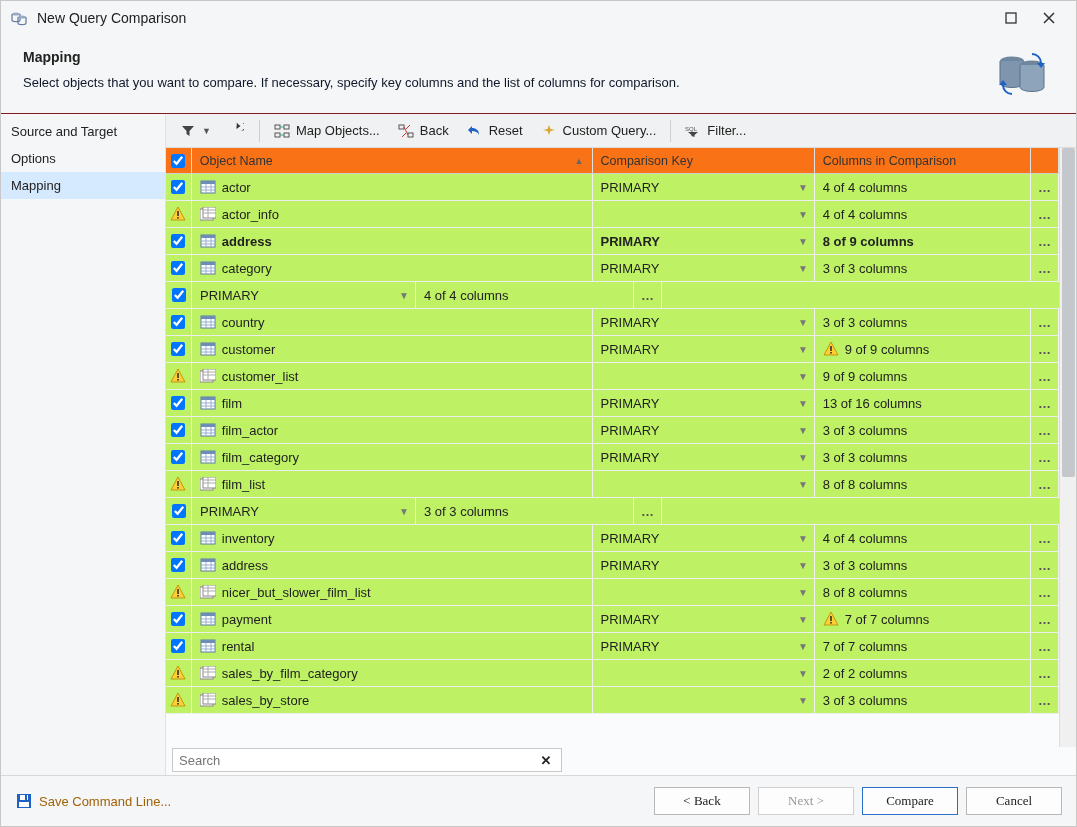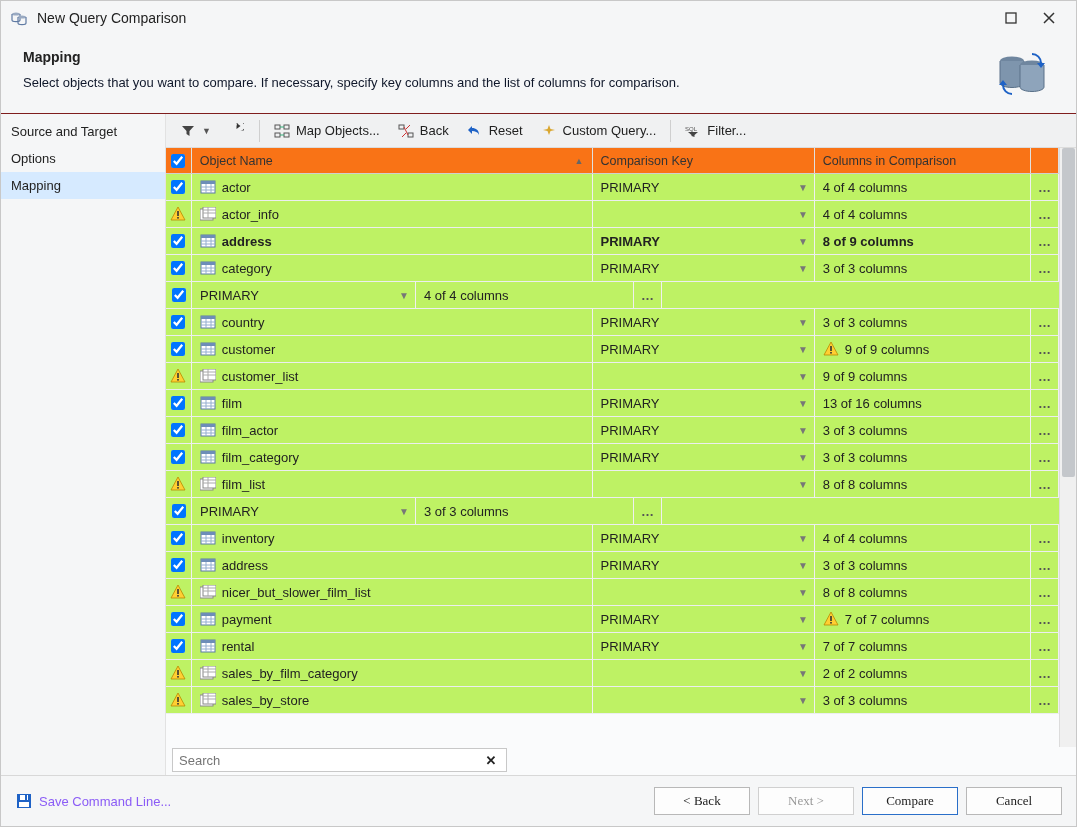--- a/index.html
+++ b/index.html
@@ -33,30 +33,30 @@
   .td { display:flex; align-items:center; padding:0 8px; height:100%; border-right:1px solid #f0f0f0; overflow:hidden; white-space:nowrap; }
   .col-chk { width:26px; justify-content:center; padding:0; }
   .col-name { width:404px; gap:6px; }
   .col-key { width:224px; position:relative;align-items:center; }
   .col-cols { width:218px; position:relative; gap:6px; }
   .col-dots { width:28px; justify-content:center; color:#555; font-weight:bold; cursor:pointer; }
   .dd-arrow { position:absolute; right:6px; color:#777; font-size:10px; cursor:pointer; }
   .vscroll { width:17px; background:#f0f0f0; border-left:1px solid #dcdcdc; position:relative; }
   .vscroll-thumb { position:absolute; top:0; left:2px; width:13px; height:55%; background:#c4c7cb; border-radius:2px; }
   .searchbar { height:28px; display:flex; align-items:center; padding: 2px 6px 4px 6px; background:#fafbfc; }
-  .searchbox { width:335px; height:24px; border:1px solid #c8c8c8; background:#fff; display:flex; align-items:center; padding:0 6px; }
+  .searchbox { width:390px; height:24px; border:1px solid #c8c8c8; background:#fff; display:flex; align-items:center; padding:0 6px; }
   .searchbox input { flex:1; border:none; outline:none; font-size:13px; color:#888; background:transparent; }
   .searchbox .clear { width:18px; text-align:center; font-weight:bold; cursor:pointer; }
   .footer { height:50px; display:flex; align-items:center; padding: 0 14px; background:#f5f6f7; gap:8px; }
   .footer-left { display:flex; align-items:center; gap:8px; }
   .spacer { flex:1; }
   .btn { min-width:96px; height:28px; border:1px solid #b8b8b8; background:#fdfdfd; display:flex; align-items:center; justify-content:center; cursor:pointer; font-size:13px; padding:0 14px;font-family:Liberation Serif, serif; }
   .btn.primary { border:1.5px solid #2a6fc9; }
   .btn.disabled { color:#999; border-color:#d0d0d0; cursor:default; }
-  .link { color:#8b5cf6; cursor:pointer; }
+  .link { color:#a16207; cursor:pointer; }
   .chk { width:14px; height:14px; }
   .icon { width:16px; height:16px; display:inline-flex; align-items:center; justify-content:center; flex-shrink:0; }
   .icon svg { display:block; }
   .warn-tri { width:16px; height:16px; }
 </style>
 </head>
 <body>
 
 <div class="window">
 

